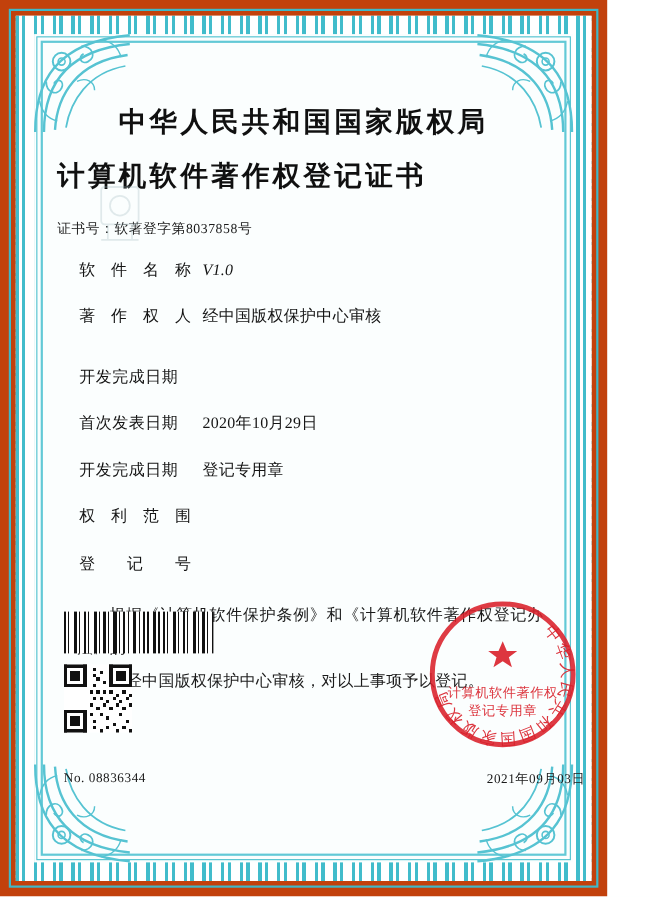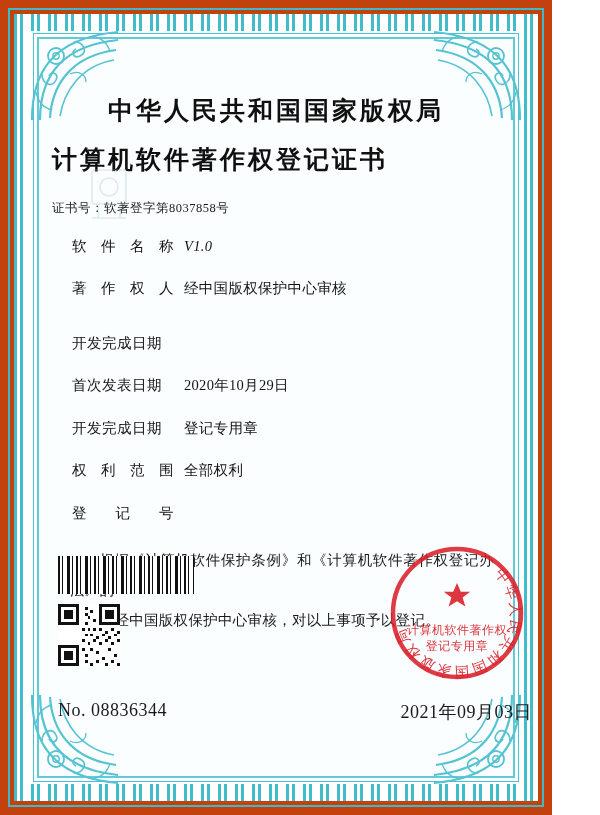--- a/index.html
+++ b/index.html
@@ -198,21 +198,21 @@
   }
   .seal svg { width: 146px; height: 146px; display: block; }
 
   .footer {
     position: absolute;
     left: 58px;
     right: 20px;
     top: 700px;
     display: flex;
     justify-content: space-between;
-    font-size: 18px;
+    font-size: 12px;
     letter-spacing: 0.5px;
     color: #1a1a1a;
   }
 </style>
 </head>
 <body>
 
 <div class="certificate">
 
   <div class="border-outer"></div>
@@ -349,21 +349,20 @@
         <div class="field-value">登记专用章</div>
       </div>
 
       <div class="field-row">
         <div class="field-label spread">
           <span>权</span>
           <span>利</span>
           <span>范</span>
           <span>围</span>
         </div>
-        <div class="field-value">全部权利</div>
       </div>
 
       <div class="field-row">
         <div class="field-label spread">
           <span>登</span>
           <span>记</span>
           <span>号</span>
         </div>
       </div>
 

